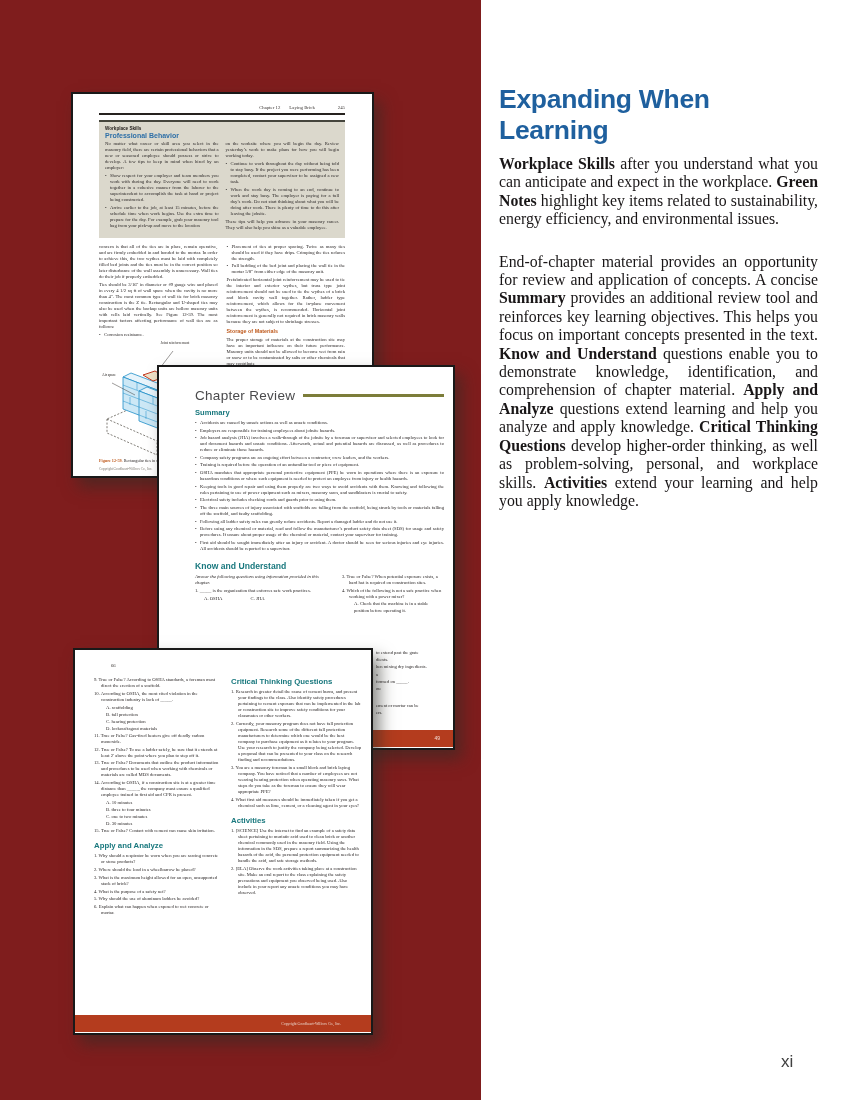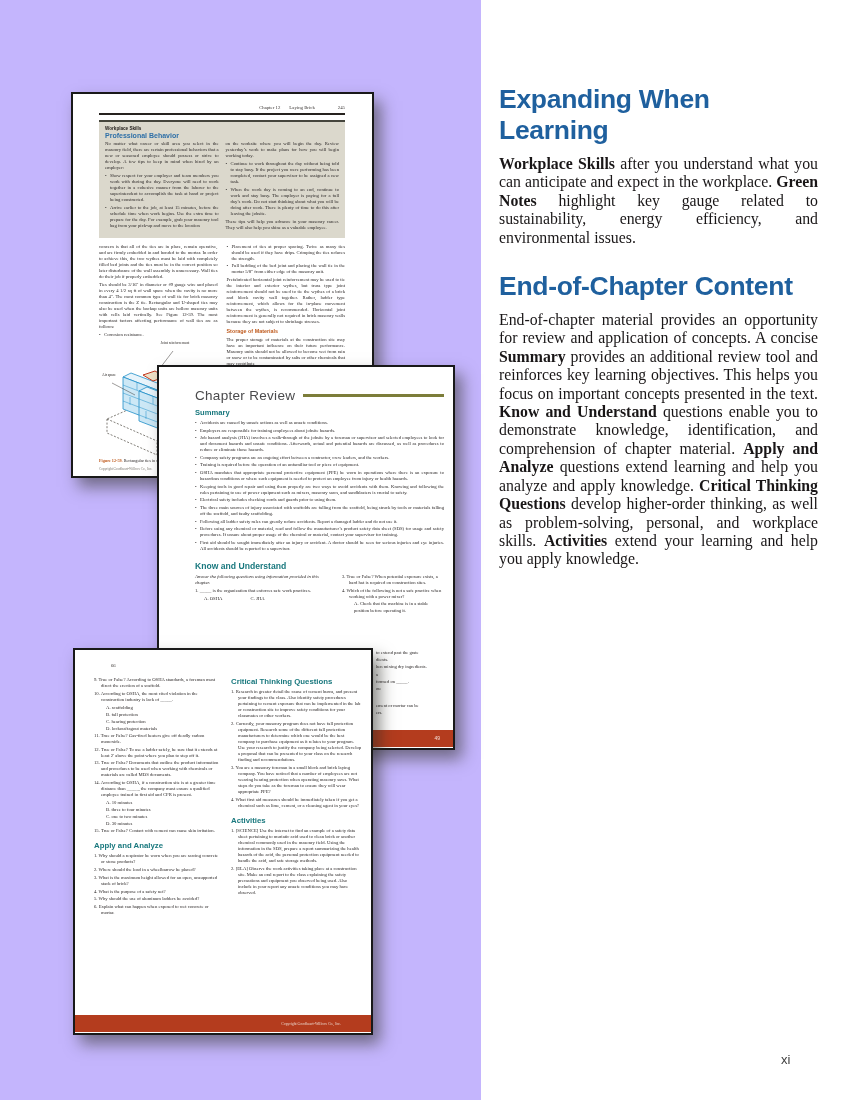--- a/index.html
+++ b/index.html
@@ -1,21 +1,21 @@
 <!DOCTYPE html>
 <html><head>
 <meta charset="utf-8">
 <style>
   html,body{margin:0;padding:0;}
   body{width:849px;height:1100px;position:relative;background:#ffffff;overflow:hidden;
        font-family:"Liberation Serif","DejaVu Serif",serif;color:#1c1a1a;}
   .canvas{position:absolute;inset:0;width:849px;height:1100px;}
 
   
-  .gray-panel{position:absolute;left:0;top:0;width:481px;height:1100px;background:#c4b5fd;}
+  .gray-panel{position:absolute;left:0;top:0;width:481px;height:1100px;background:#7f1d1d;}
 
   
   .page{position:absolute;background:#ffffff;border:2px solid #191919;
         box-shadow:7px 9px 15px rgba(45,45,38,.55);box-sizing:content-box;}
   .page1{left:71px;top:92px;width:299px;height:382px;z-index:1;}
   .page2{left:157px;top:365px;width:294px;height:381px;z-index:2;}
   .page3{left:73px;top:648px;width:296px;height:383px;z-index:3;}
 
   
   .t5{font-size:4.7px;line-height:1.28;color:#2a2626;}
@@ -80,21 +80,21 @@
   .h-mt{margin-top:7px;}
 
   
   .main{position:absolute;left:499px;top:84px;width:319px;}
   .mh{font-family:"Liberation Sans",sans-serif;font-weight:700;font-size:26.5px;
       letter-spacing:-.3px;color:#1f609e;margin:0 0 9px;}
   .mp{font-size:15.8px;line-height:18.4px;color:#191617;text-align:justify;}
   .sec2{margin-top:24px;}
   .b{font-weight:700;}
   .folio-xi{position:absolute;left:781px;top:1052px;font-family:"Liberation Sans",sans-serif;
-            font-size:13px;color:#414141;}
+            font-size:17px;color:#414141;}
 </style>
 </head>
 <body>
 
 <div class="canvas">
 
   <div class="gray-panel">
 
     <div class="page page1">
       <div class="p1-header">
@@ -297,21 +297,20 @@
         </div>
       </div>
       <div class="redbar">
         <span class="copy">Copyright Goodheart-Willcox Co., Inc.</span>
       </div>
     </div>
   </div>
 
   <div class="main">
     <div class="mh">Expanding When Learning</div>
-    <div class="mp"><span class="b">Workplace Skills</span><span> after you understand what you can anticipate and expect in the workplace. </span><span class="b">Green Notes</span><span> highlight key gauge related to sustainability, energy efficiency, and environmental issues.</span></div>
+    <div class="mp"><span class="b">Workplace Skills</span><span> after you understand what you can anticipate and expect in the workplace. </span><span class="b">Green Notes</span><span> highlight key items related to sustainability, energy efficiency, and environmental issues.</span></div>
     <div class="sec2">
-      <div class="mh">End-of-Chapter Content</div>
       <div class="mp"><span>End-of-chapter material provides an opportunity for review and application of concepts. A concise </span><span class="b">Summary</span><span> provides an additional review tool and reinforces key learning objectives. This helps you focus on important concepts presented in the text. </span><span class="b">Know and Understand</span><span> questions enable you to demonstrate knowledge, identification, and comprehension of chapter material. </span><span class="b">Apply and Analyze</span><span> questions extend learning and help you analyze and apply knowledge. </span><span class="b">Critical Thinking Questions</span><span> develop higher-order thinking, as well as problem-solving, personal, and workplace skills. </span><span class="b">Activities</span><span> extend your learning and help you apply knowledge.</span></div>
     </div>
   </div>
 
   <div class="folio-xi">xi</div>
 </div>
 
 </body></html>

